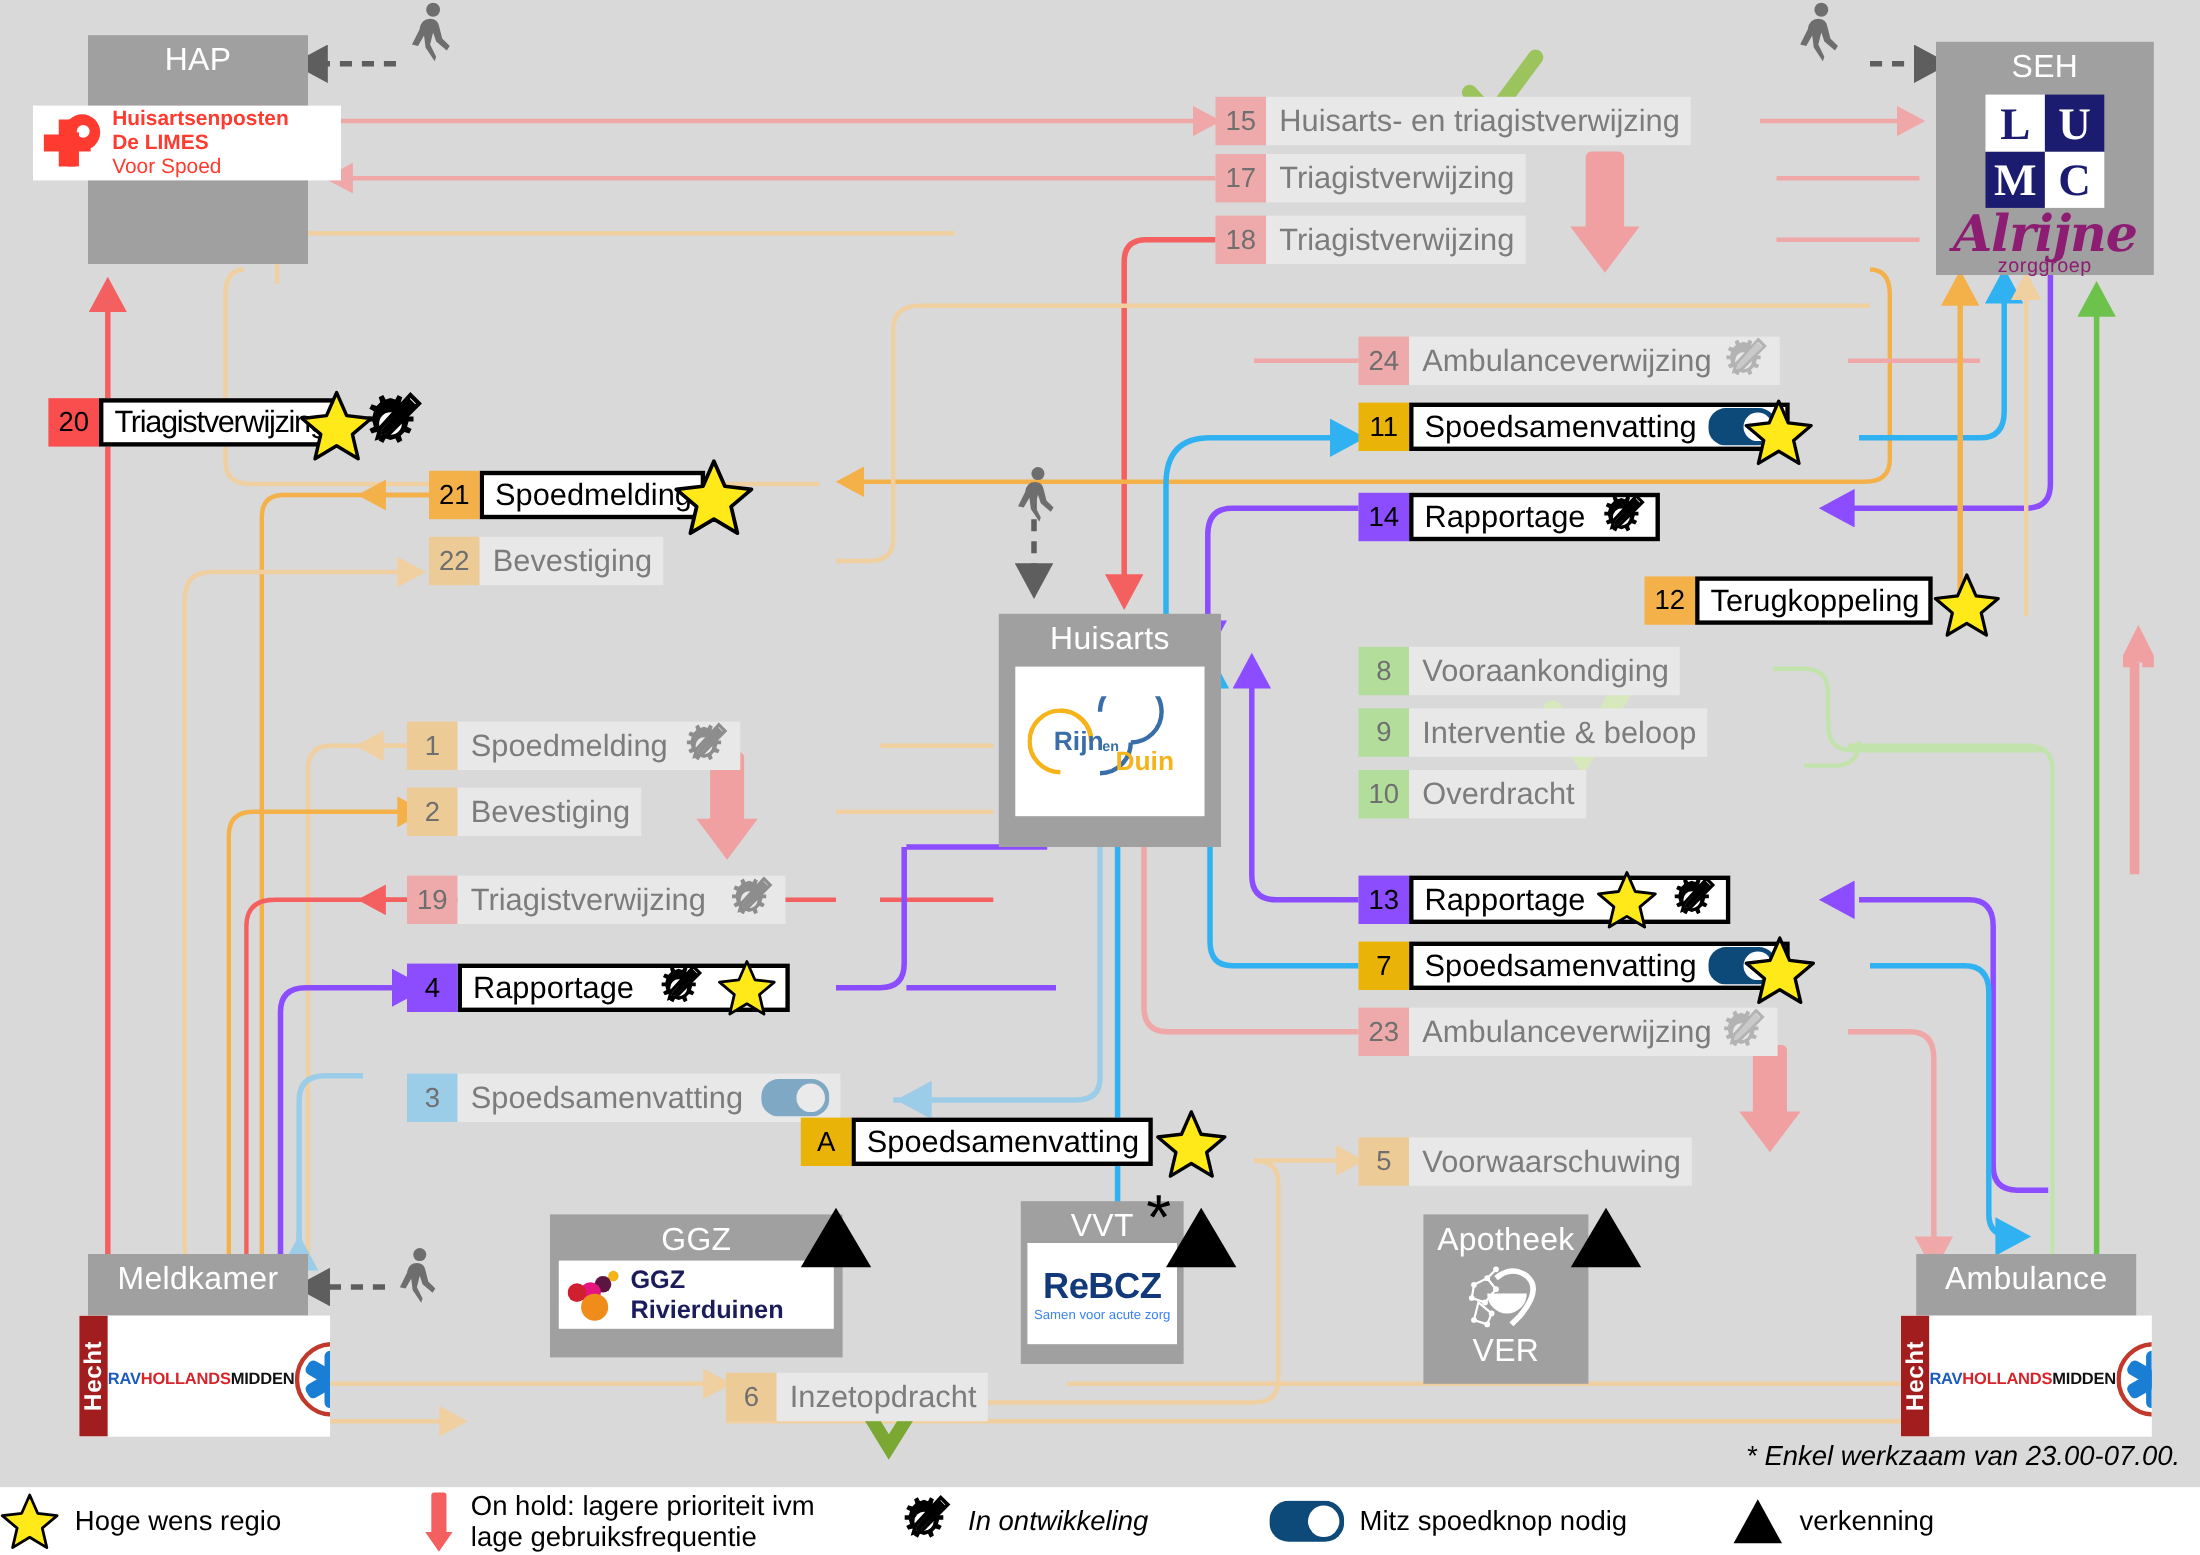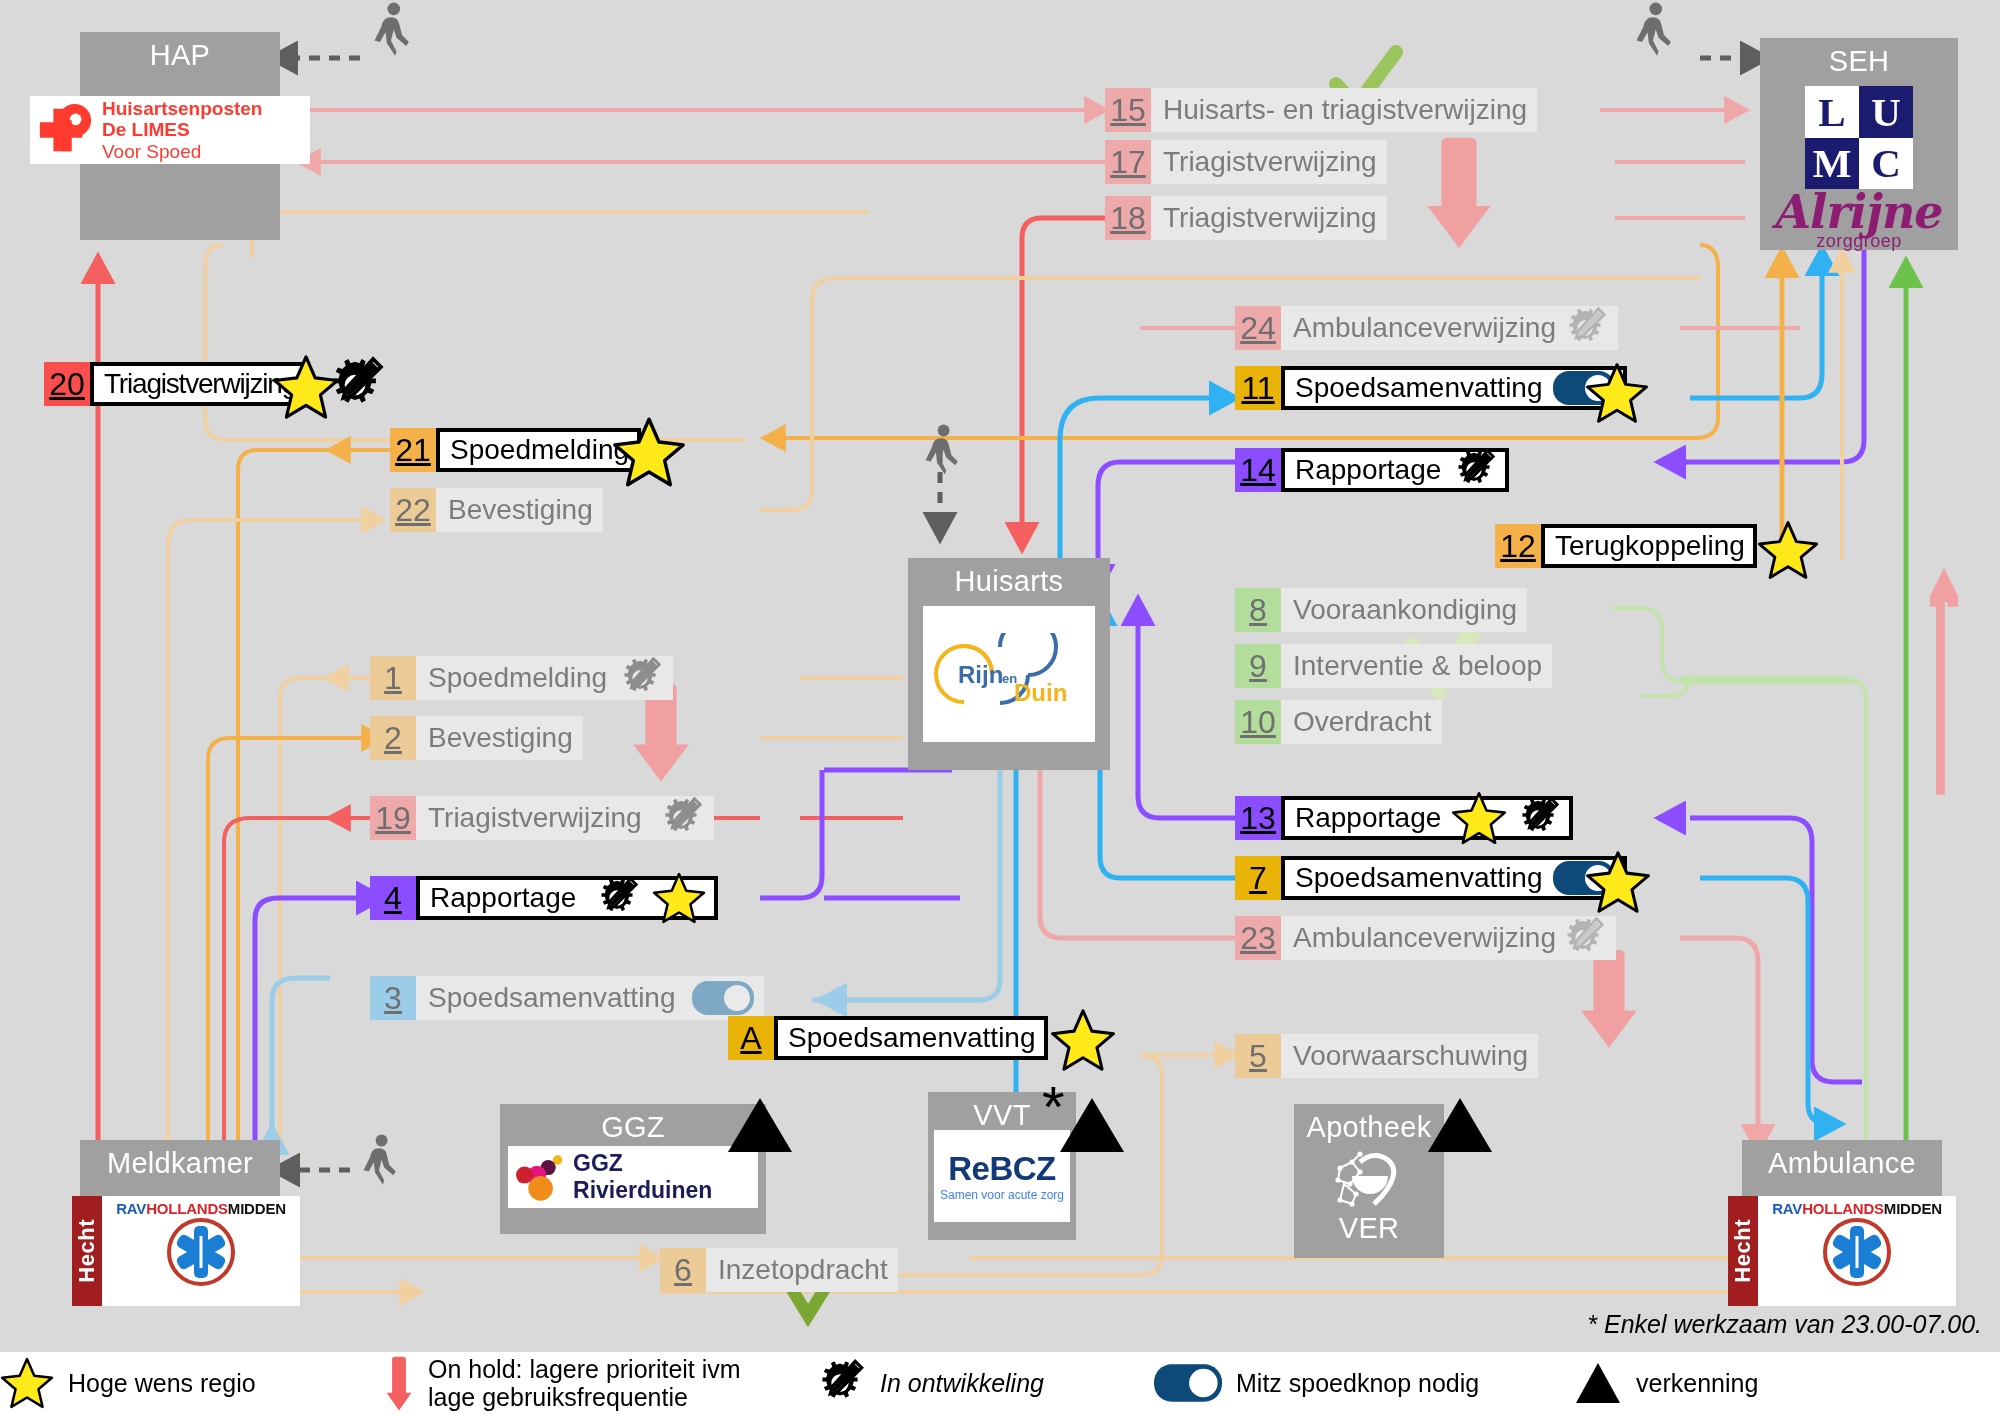--- a/index.html
+++ b/index.html
@@ -16,21 +16,21 @@
 
   
   .entity { position:absolute; background:#a0a0a0; display:flex; flex-direction:column; align-items:center; }
   .entity .etitle { color:#fff; font-size:29px; line-height:1; padding:9px 0 8px; letter-spacing:.3px; }
   .logo { background:#fff; display:flex; align-items:center; justify-content:center; overflow:hidden; }
 
   
   .row { position:absolute; display:flex; align-items:stretch; height:44px; }
   .row .num {
     min-width:46px; display:flex; align-items:center; justify-content:center;
-    font-size:32px; line-height:1;text-decoration:underline;
+    font-size:25px; line-height:1;
   }
   .row .body {
     display:flex; align-items:center; gap:10px;
     padding:0 10px 0 12px; font-size:28px; line-height:1; white-space:nowrap;
   }
   
   .row.faded .num { color:#6f6f6f; }
   .row.faded .body { background:#e8e8e8; color:#7c7c7c; }
   
   .row.active .num { color:#000; }
@@ -85,21 +85,21 @@
   .alrijne { color:#8c1d72; text-align:center; line-height:.92; }
   .alrijne .a1 { font-family:"DejaVu Serif", serif; font-style:italic; font-weight:bold; font-size:46px; letter-spacing:-1px; }
   .alrijne .a2 { font-size:18px; letter-spacing:.5px; }
 
   .rav { display:flex; align-items:center; width:100%; height:100%; }
   .rav .hecht {
     background:#a21d1d; color:#fff; width:30px; height:100%;
     display:flex; align-items:center; justify-content:center;
   }
   .rav .hecht span { writing-mode:vertical-rl; transform:rotate(180deg); font-size:22px; font-weight:bold; letter-spacing:.5px; }
-  .rav .rbody { flex:1; display:flex; flex-direction:column; align-items:center; padding-top:4px; background:#fff; height:100%; }
+  .rav .rbody { flex:1; display:flex; align-items:center; padding-top:4px; background:#fff; height:100%; }
   .rav .rtext { font-size:15px; font-weight:bold; letter-spacing:-.2px; }
   .rav .rtext .b1 { color:#1a5bbd; } .rav .rtext .r1 { color:#d8232a; } .rav .rtext .k1 { color:#111; }
 
   .ggz { display:flex; align-items:center; gap:6px; padding-left:8px; }
   .ggz .gtext { color:#1c1c5c; font-weight:bold; font-size:23px; }
 
   .rebo { text-align:center; }
   .rebo .r1 { color:#123a7a; font-weight:bold; font-size:33px; letter-spacing:-.5px; }
   .rebo .r2 { color:#3b82f6; font-size:12px; }
 

